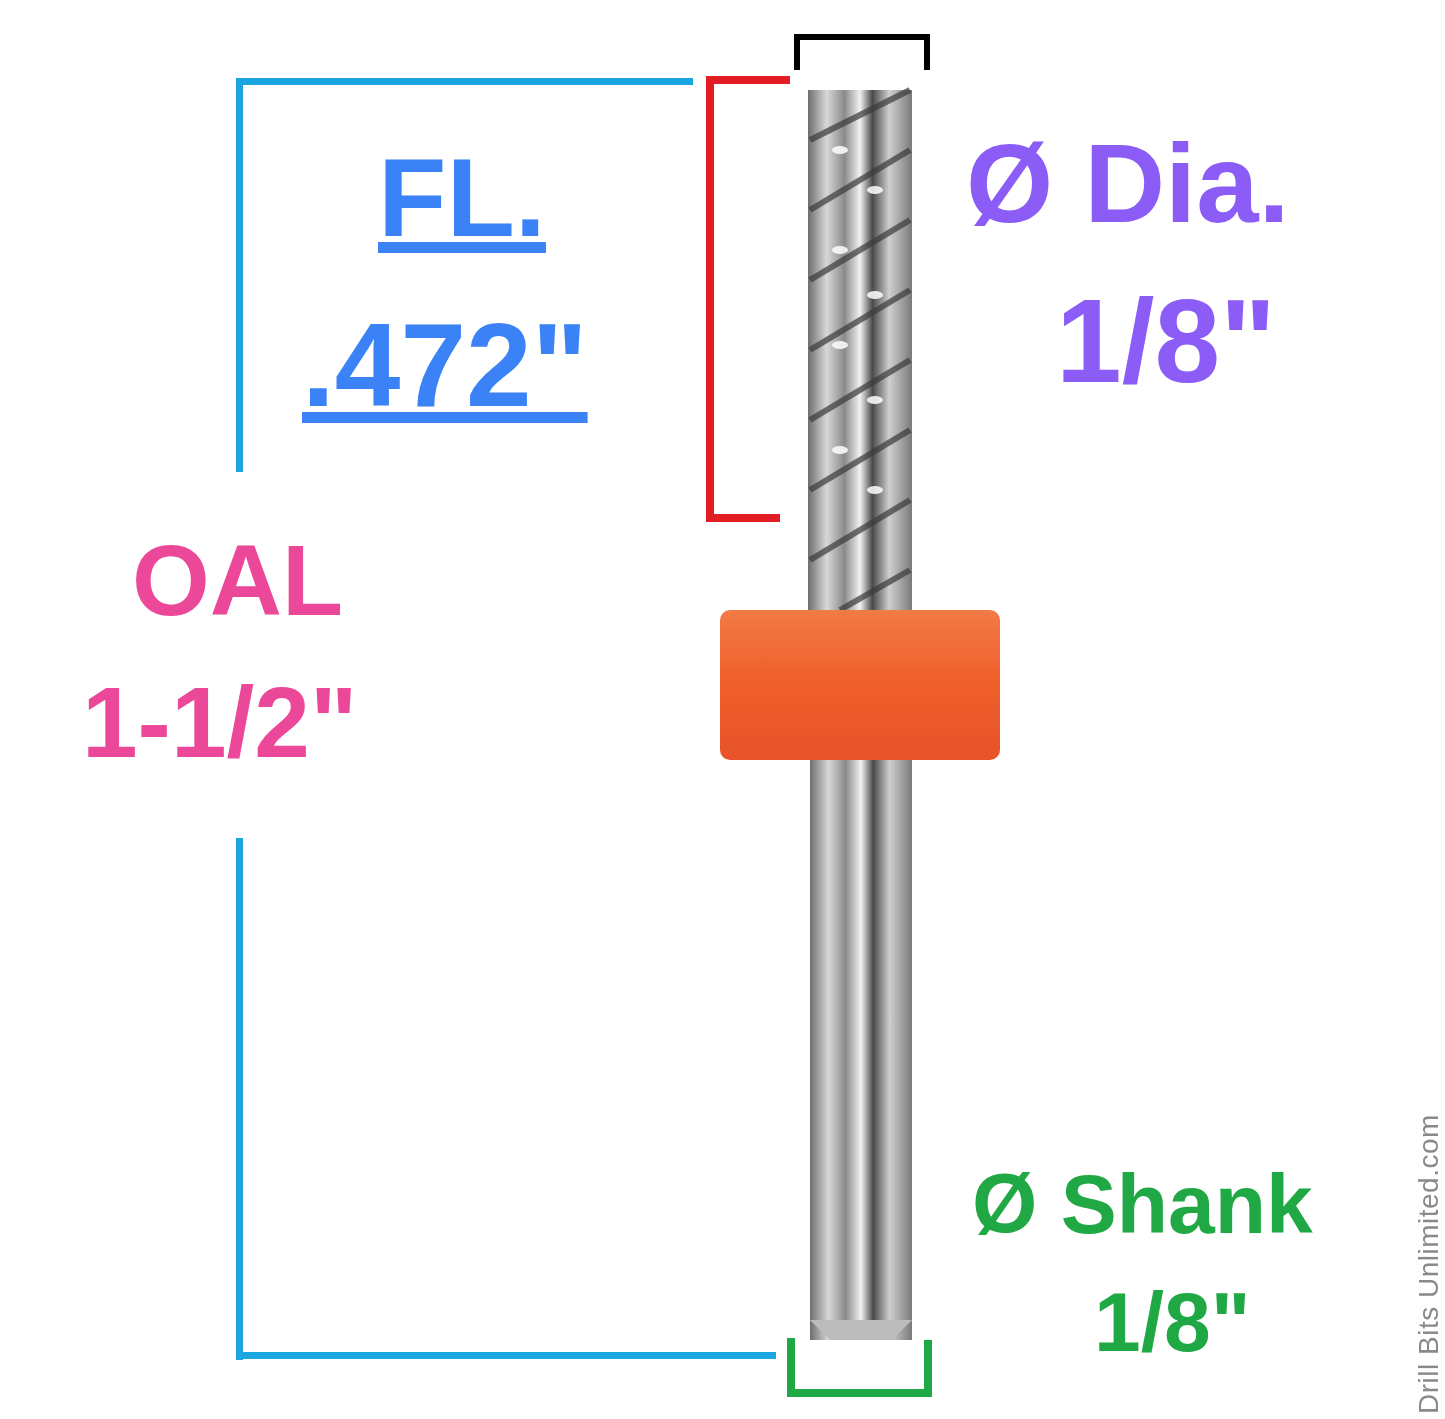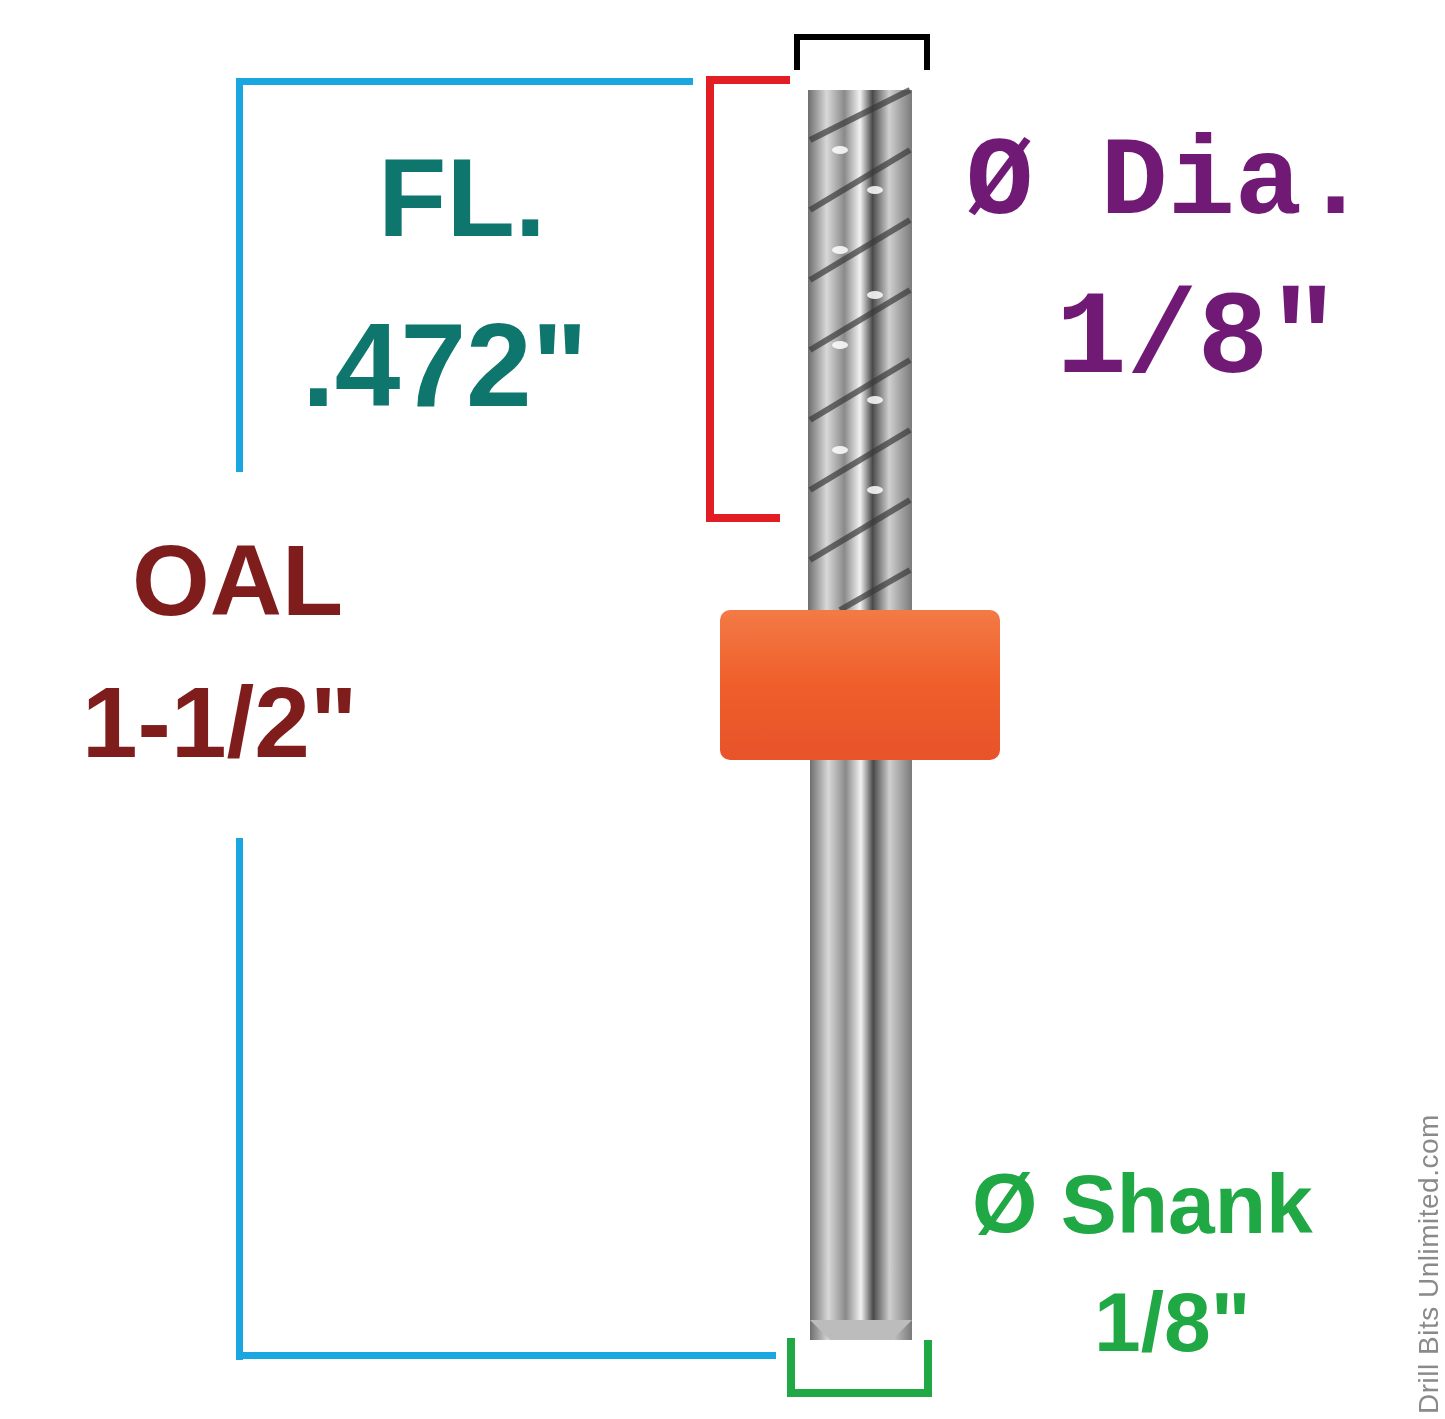--- a/index.html
+++ b/index.html
@@ -1,21 +1,21 @@
 <!DOCTYPE html>
 <html><head>
 <meta charset="utf-8">
 <style>
   html, body { margin:0; padding:0; background:#ffffff; }
   body { width:1445px; height:1419px; position:relative; overflow:hidden; font-family:"Liberation Sans", sans-serif; }
   .abs { position:absolute; }
   .label { position:absolute; font-weight:bold; white-space:nowrap; line-height:1; text-align:center; }
-  .oal-color { color:#7f1d1d; }
-  .fl-color { color:#0f766e; }
-  .dia-color { color:#701a75;font-family:Liberation Mono, monospace; }
+  .oal-color { color:#ec4899; }
+  .fl-color { color:#3b82f6;text-decoration:underline; }
+  .dia-color { color:#8b5cf6; }
   .shank-color { color:#1fa844;margin-left:28px; }
   .bar { position:absolute; }
   .watermark { position:absolute; color:#8a8a8a; font-size:28px; white-space:nowrap; transform-origin:left top; transform:rotate(-90deg); left:1413px; top:1414px; letter-spacing:0.5px; }
 </style>
 </head>
 <body>
 
 <div class="bar" style="left:236px;top:78px;width:457px;height:7px;background:#1aa7e1;"></div>
 <div class="bar" style="left:236px;top:78px;width:7px;height:394px;background:#1aa7e1;"></div>
 <div class="bar" style="left:236px;top:838px;width:7px;height:522px;background:#1aa7e1;"></div>

